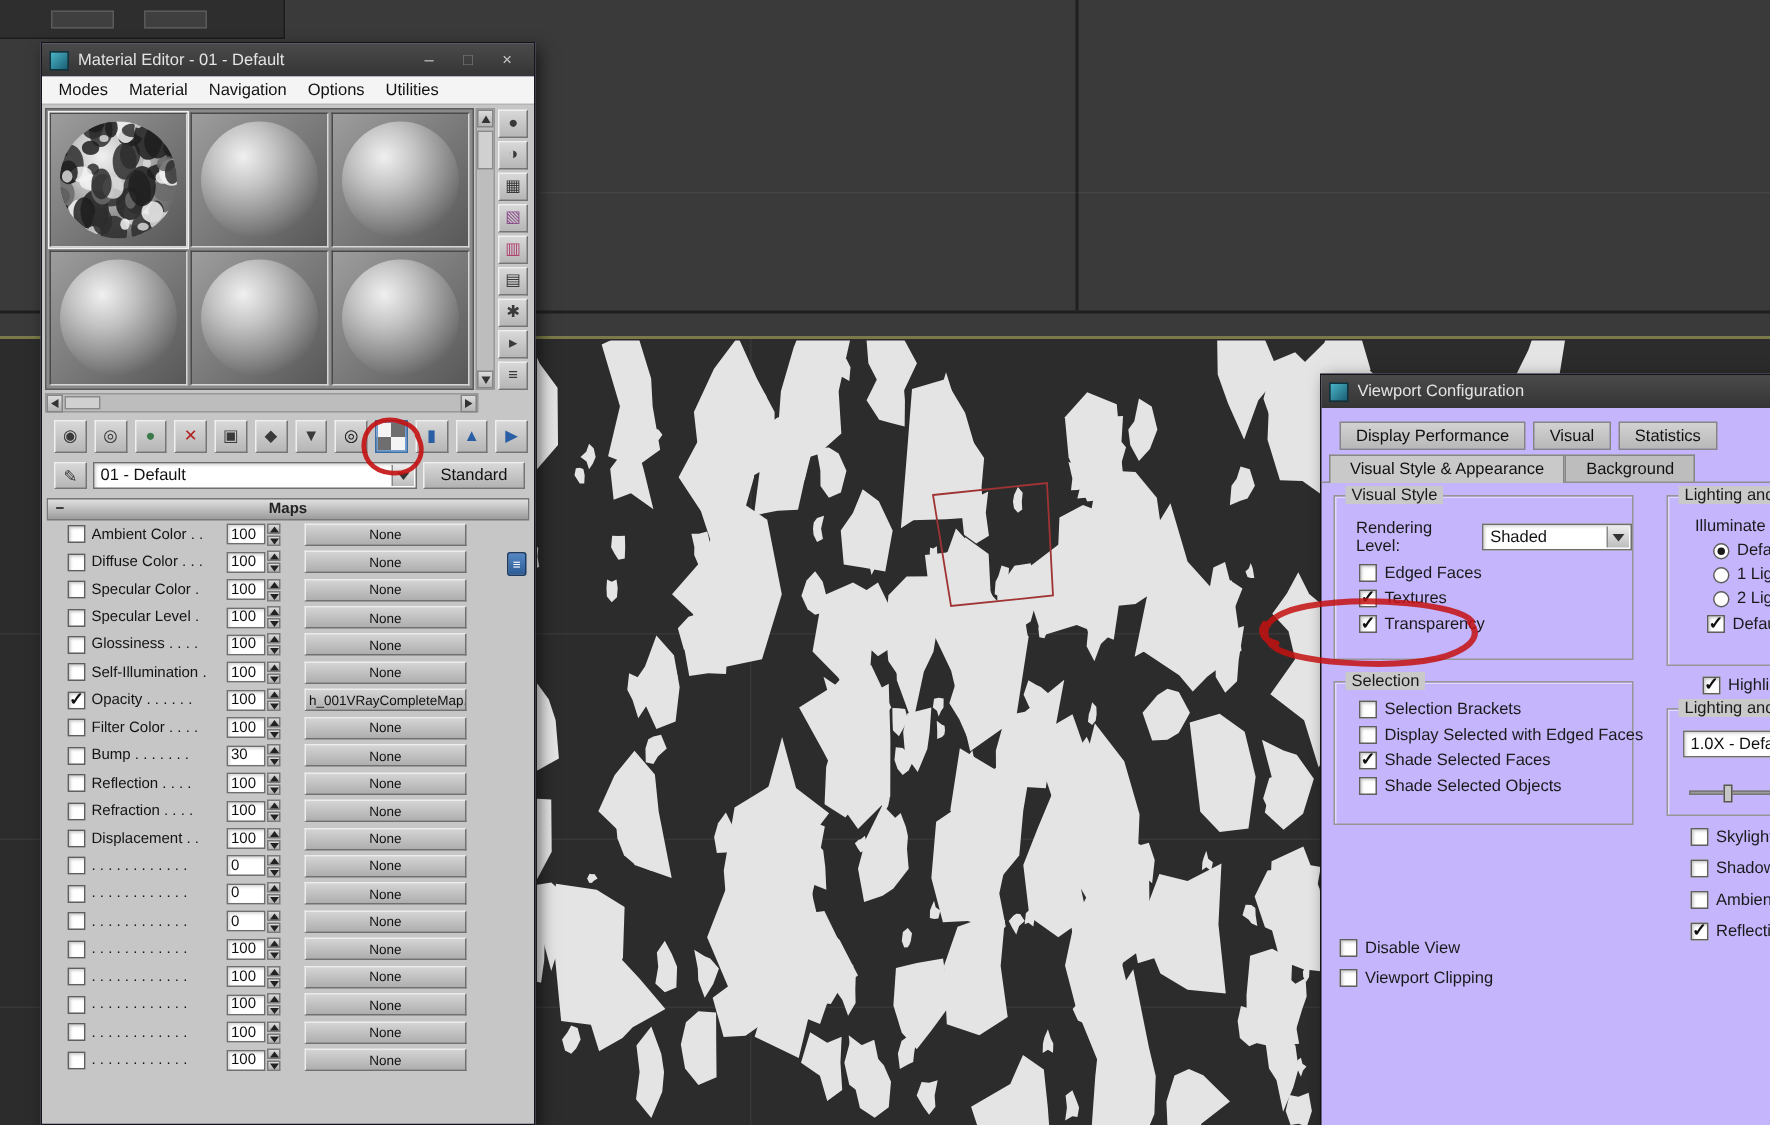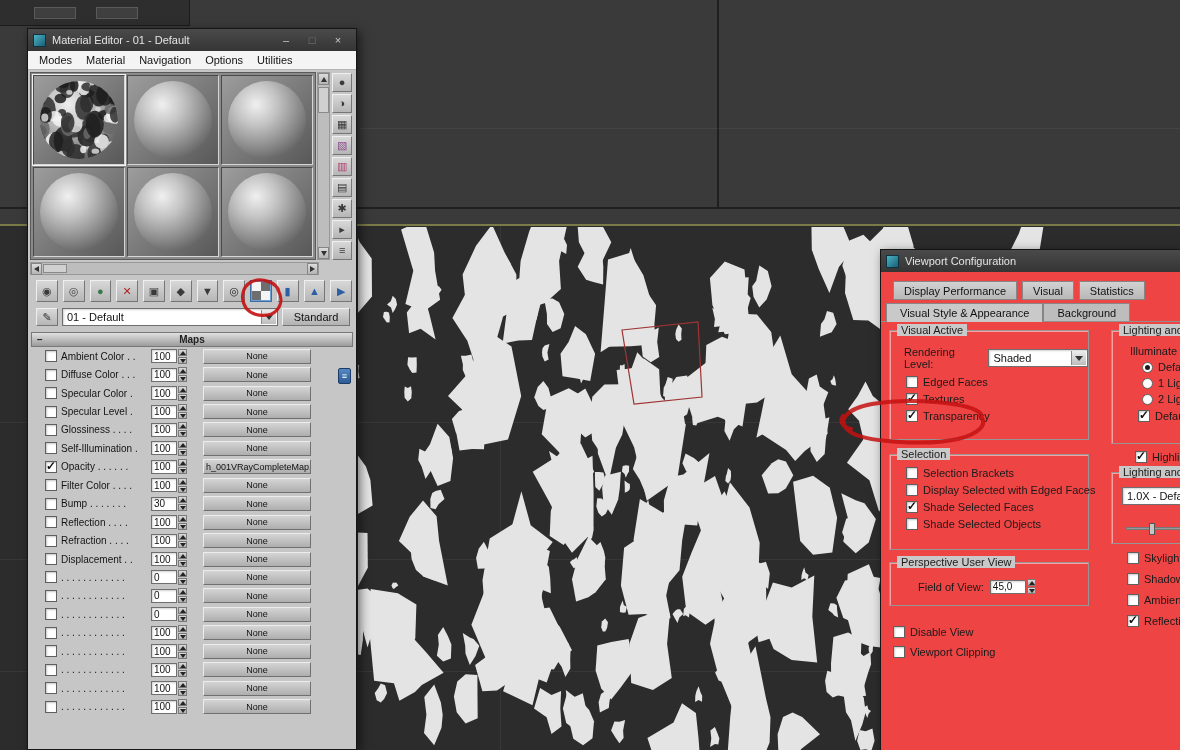--- a/index.html
+++ b/index.html
@@ -12,21 +12,21 @@
   .vp-active-border{position:absolute;left:0;top:224px;width:1180px;height:2px;background:#7a7a48}
   .top-grid{position:absolute;left:360px;top:128px;width:820px;height:1px;background:rgba(255,255,255,.05)}
   .top-frag{position:absolute;left:0;top:0;width:190px;height:26px;background:#2e2e2e;border-right:1px solid #1c1c1c;border-bottom:1px solid #1c1c1c}
   .top-frag .fragbox{position:absolute;top:7px;width:42px;height:12px;background:#3f3f3f;border:1px solid #5a5a5a}
   .viewport-main{position:absolute;left:0;top:226px;width:1180px;height:524px;background:#2c2c2c;overflow:hidden}
   .grid-v{position:absolute;top:0;bottom:0;width:1px;background:rgba(255,255,255,.055)}
   .grid-h{position:absolute;left:0;right:0;height:1px;background:rgba(255,255,255,.055)}
   .tex-svg{position:absolute;left:358px;top:1px;width:822px;height:523px}
 
   
-  .win{position:absolute;background:#ef4444;border:1px solid #151515;box-shadow:3px 3px 10px rgba(0,0,0,.55)}
+  .win{position:absolute;background:#c4b5fd;border:1px solid #151515;box-shadow:3px 3px 10px rgba(0,0,0,.55)}
   .titlebar{height:22px;background:linear-gradient(#4a4a4a,#353535);color:#e4e4e4;display:flex;align-items:center;padding:0 5px;font-size:11px}
   .appicon{width:13px;height:13px;background:linear-gradient(135deg,#4ab4c6,#1a5e74);border:1px solid #0d3340;margin-right:6px;flex:none}
   .title-text{flex:1;white-space:nowrap;overflow:hidden}
   .winbtn{width:26px;height:16px;display:flex;align-items:center;justify-content:center;color:#c9c9c9;font-size:11px}
   .winbtn.dim{opacity:.45}
 
   
   .me{left:27px;top:28px;width:330px;height:722px;display:flex;flex-direction:column}
   .menubar{height:19px;background:#f4f4f4;border-bottom:1px solid #b5b5b5;display:flex;align-items:center;padding:4px 4px}
   .menu-item{font-size:11px;color:#111;padding:0 7px}
@@ -841,21 +841,21 @@
       <div class="vc-tab1">Visual</div>
       <div class="vc-tab1">Statistics</div>
     </div>
   <div class="vc-tabs2">
       <div class="vc-tab2 active">Visual Style &amp; Appearance</div>
       <div class="vc-tab2">Background</div>
     </div>
   <div class="vc-panel">
 
     <div class="group g-visual">
-      <span class="legend">Visual Active</span>
+      <span class="legend">Visual Style</span>
       <div class="rl-row">
         <span class="lbl">Rendering Level:</span>
         <div class="combo small">
           <span>Shaded</span>
           <span class="arrowbtn">
               <span class="tri-down"></span>
             </span>
         </div>
       </div>
       <div>
@@ -889,31 +889,20 @@
             <span class="cbox checked"></span>
             <span class="ctxt">Shade Selected Faces</span>
           </label>
           <label class="check">
             <span class="cbox"></span>
             <span class="ctxt">Shade Selected Objects</span>
           </label>
         </div>
     </div>
 
-    <div class="group g-persp">
-      <span class="legend">Perspective User View</span>
-      <div class="fov-row">
-        <span class="lbl">Field of View:</span>
-        <span class="spinval" style="width:36px">45,0</span>
-        <span class="spinbtns">
-          <span class="sb up"></span>
-          <span class="sb down"></span>
-        </span>
-      </div>
-    </div>
 
     <div class="loose-checks">
         <label class="check">
           <span class="cbox"></span>
           <span class="ctxt">Disable View</span>
         </label>
         <label class="check">
           <span class="cbox"></span>
           <span class="ctxt">Viewport Clipping</span>
         </label>

